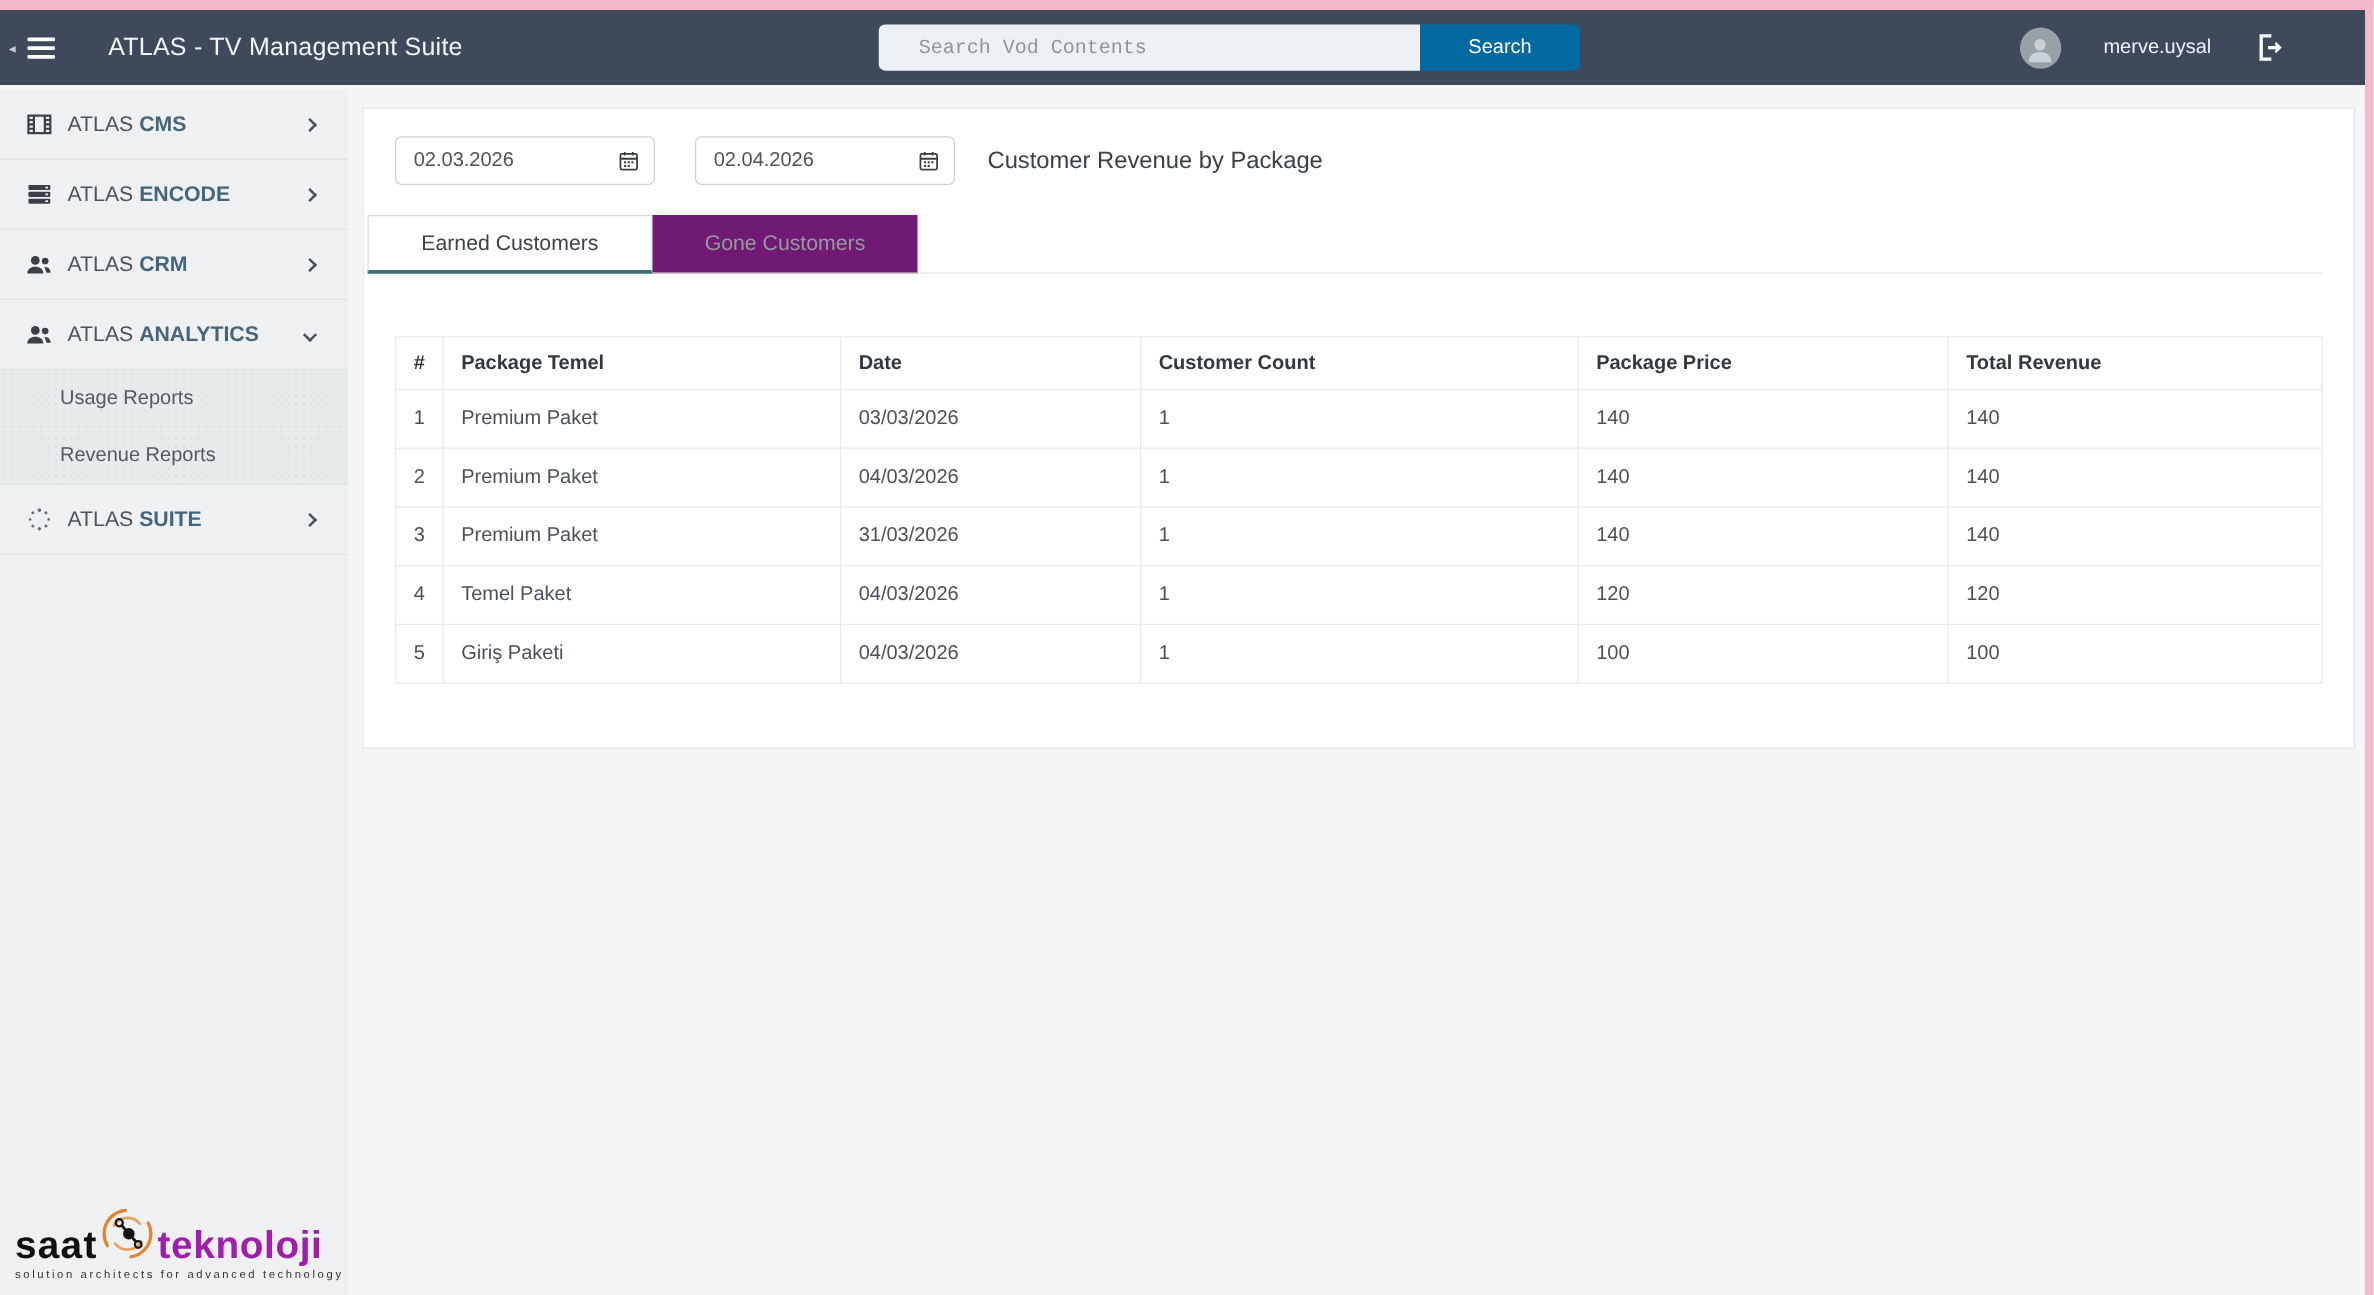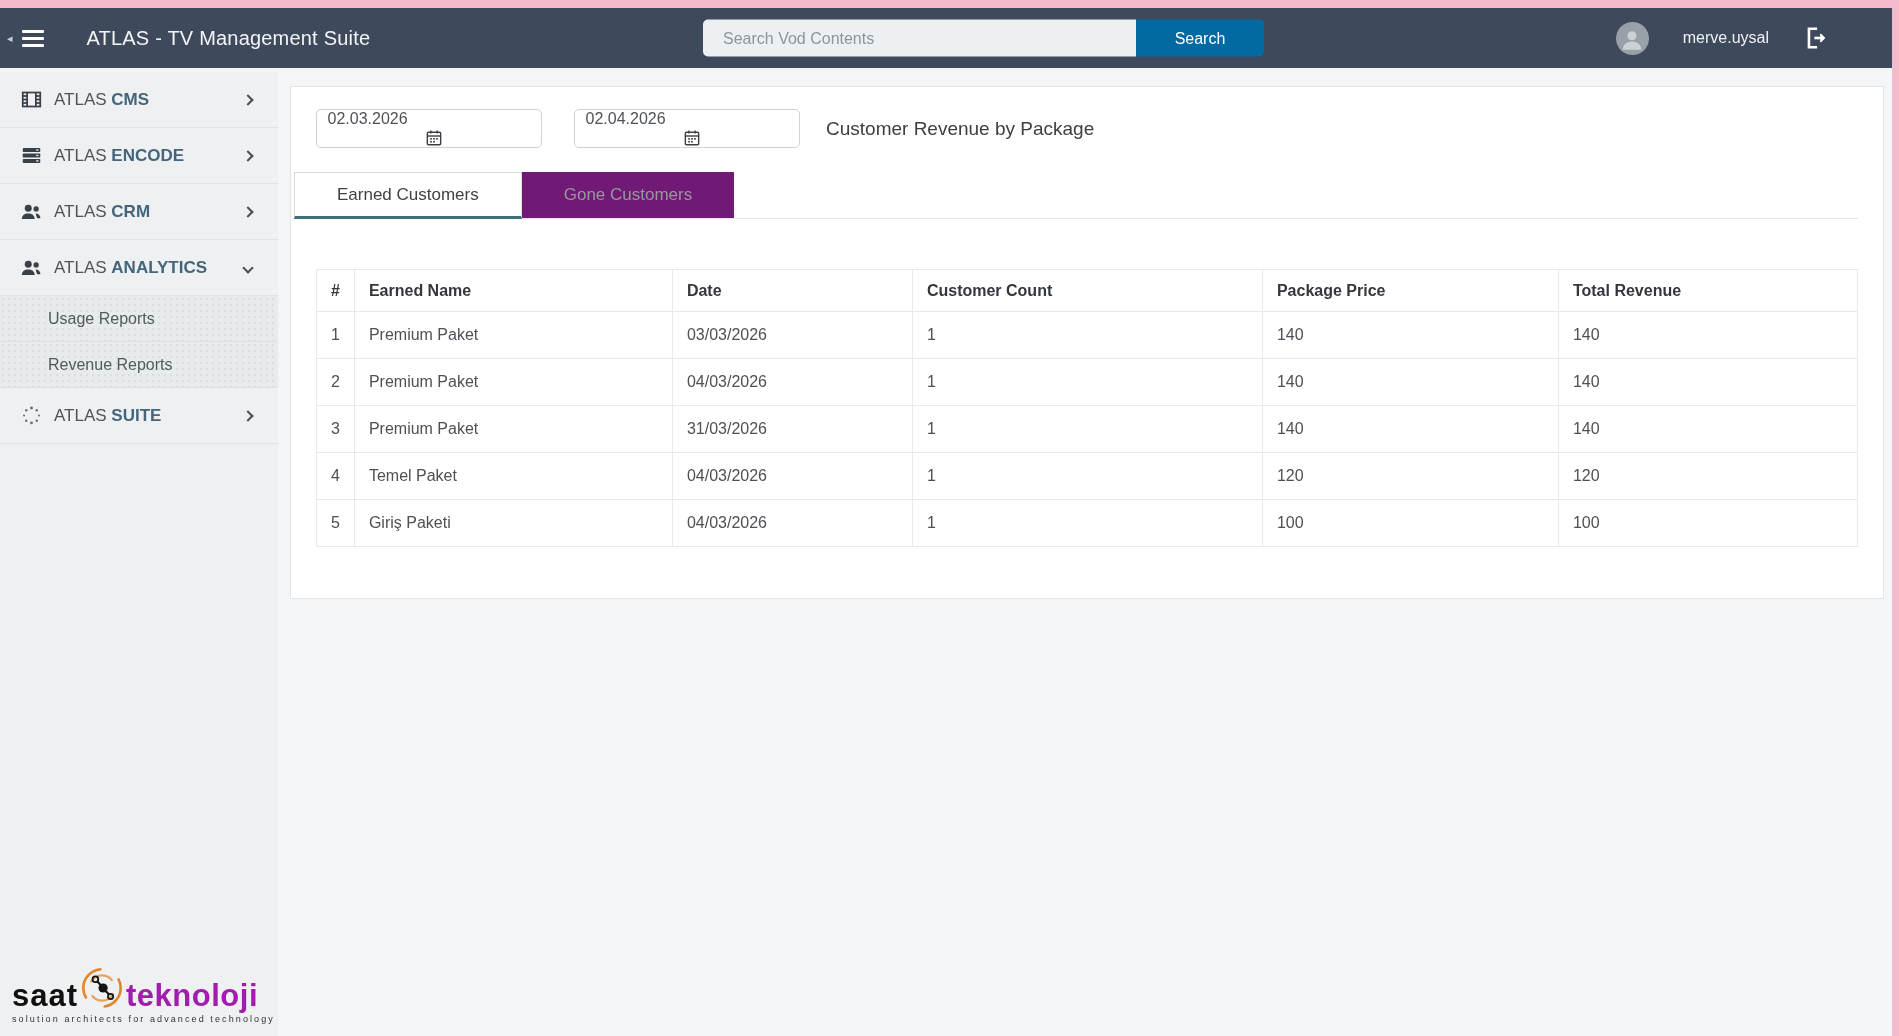--- a/index.html
+++ b/index.html
@@ -20,22 +20,22 @@
     height: 60px; background:#3e4a5c; display:flex; align-items:center;
     position:relative; color:#eef1f4;
   }
   .collapse-arrow { color:#c6ccd4; font-size:11px; margin-left:7px; cursor:pointer; }
   .hamburger { width:22px; display:flex; flex-direction:column; gap:4px; margin-left:9px; cursor:pointer; }
   .hamburger span { display:block; height:3px; background:#ffffff; border-radius:1px; }
   .nav-title { font-size:20px; margin-left:43px; letter-spacing:.2px; color:#f2f4f6; }
   .search-wrap { position:absolute; left:703px; top:50%; transform:translateY(-50%); display:flex; }
   .search-input {
     width:433px; height:37px; border:none; outline:none;
-    background:#edf0f2; border-radius:5px 0 0 5px; padding:0 20px;
-    font-size:16px; color:#4d545c; font-family:Liberation Sans, sans-serif;
+    background:#edf0f2; border-radius:5px 0 0 5px; padding:0 32px;
+    font-size:16px; color:#4d545c; font-family:Liberation Mono, monospace;
   }
   .search-input::placeholder { color:#8d949d; }
   .search-btn {
     width:128px; height:37px; border:none; background:#0369a1; color:#fff;
     font-size:16px; border-radius:0 5px 5px 0; cursor:pointer; font-family:"Liberation Sans",sans-serif;
   }
   .nav-right { margin-left:auto; display:flex; align-items:center; padding-right:63px; gap:34px;text-align:right; }
   .avatar { width:33px; height:33px; border-radius:50%; background:#98a0a8; position:relative; overflow:hidden; cursor:pointer; }
   .avatar svg { position:absolute; left:50%; top:54%; transform:translate(-50%,-50%); }
   .username { font-size:16px; color:#eef1f4; cursor:pointer; }
@@ -69,22 +69,22 @@
   .logo-row { display:flex; align-items:flex-end; }
   .logo-saat { font-size:31px; font-weight:bold; color:#101010; letter-spacing:1px; line-height:0.9; }
   .logo-icon { margin:0 2px -4px 2px; }
   .logo-tekno { font-size:31px; font-weight:bold; color:#a21caf; letter-spacing:.5px; line-height:0.9; }
   .logo-tagline { font-size:9px; color:#333; letter-spacing:2.1px; margin-top:4px; white-space:nowrap; }
   
   .main { position:absolute; left:278px; top:68px; right:0; bottom:0; padding:10px 8px 0 12px; }
   .panel { background:#ffffff; border:1px solid #e3e6e8; min-height:513px; padding:22px 25px 0 25px; }
   .filter-row { display:flex; align-items:center; }
   .date-field {
-    width:226px; height:39px; border:1px solid #cfd2d4; border-radius:5px;
-    background:#fff; display:flex; align-items:center; padding:0 10px 0 14px; cursor:text;flex-direction:column;
+    width:208px; height:39px; border:1px solid #cfd2d4; border-radius:5px;
+    background:#fff; display:flex; align-items:center; padding:0 10px 0 14px; cursor:text;
   }
   .date-field + .date-field { margin-left:32px; }
   .date-field input {
     border:none; outline:none; flex:1; font-size:16px; color:#4d5258; min-width:0;
     font-family:"Liberation Sans",sans-serif; background:transparent;
   }
   .date-field .cal { margin-left:6px; cursor:pointer; display:flex; }
   .page-title { font-size:19px; color:#3a4046; margin-left:26px; }
   
   .tabs { display:flex; margin:24px 0 0 -22px; border-bottom:1px solid #e6e6e6; }
@@ -296,21 +296,21 @@
           <col class="c-num">
             <col class="c-name">
             <col class="c-date">
           <col class="c-count">
             <col class="c-price">
             <col>
         </colgroup>
         <thead>
           <tr>
             <th>#</th>
-            <th>Earned Name</th>
+            <th>Package Temel</th>
             <th>Date</th>
             <th>Customer Count</th>
             <th>Package Price</th>
             <th>Total Revenue</th>
           </tr>
         </thead>
         <tbody>
           <tr>
             <td>1</td>
             <td>Premium Paket</td>

